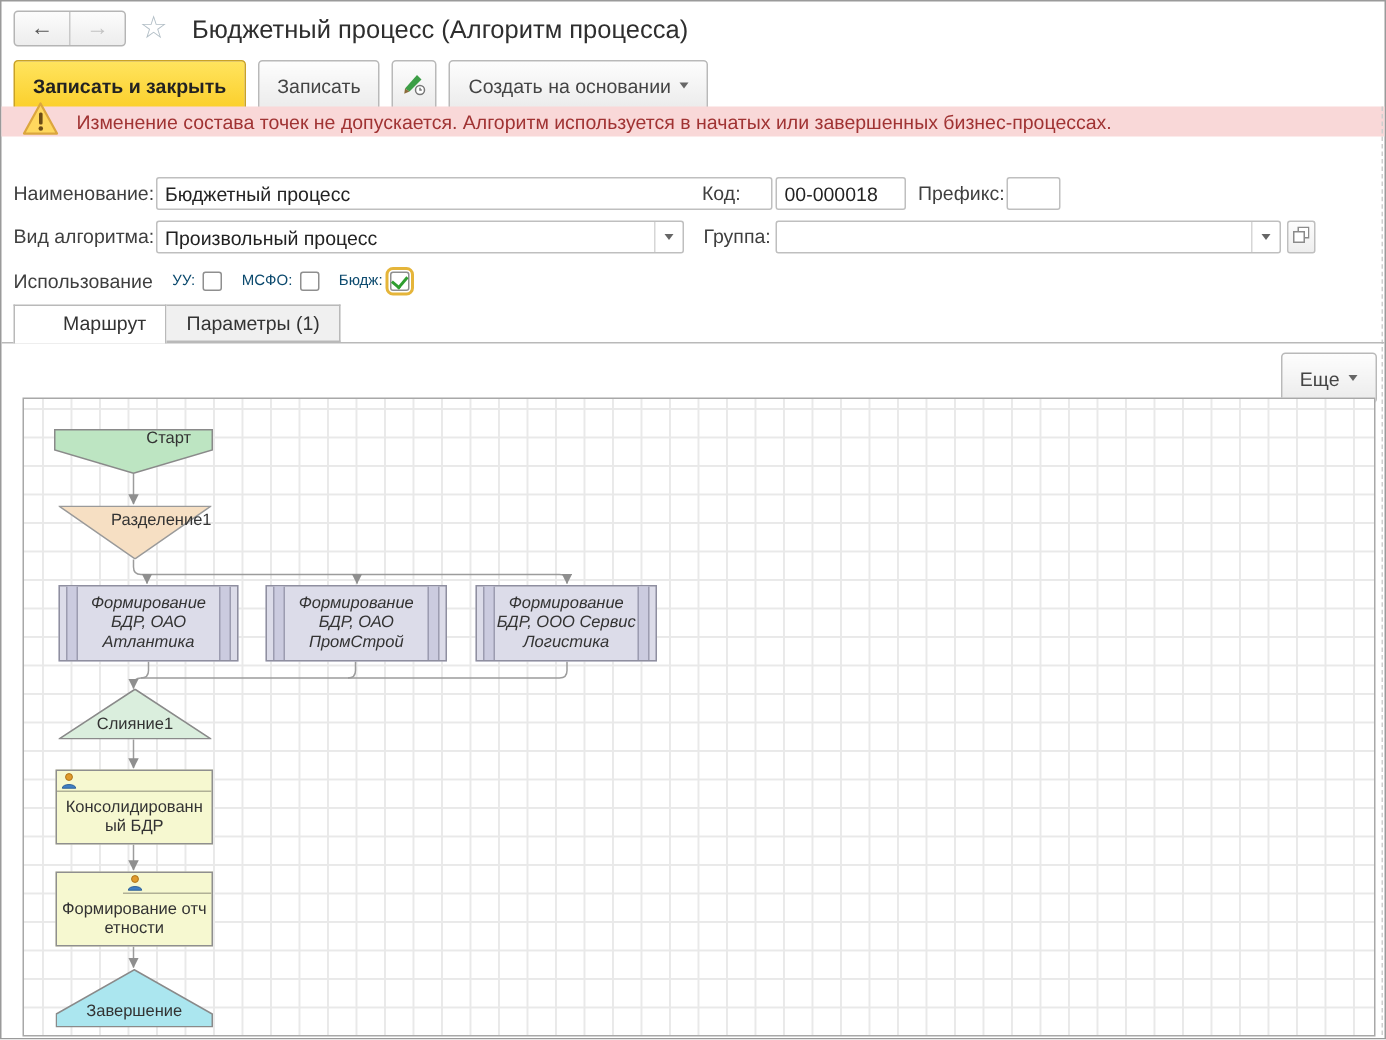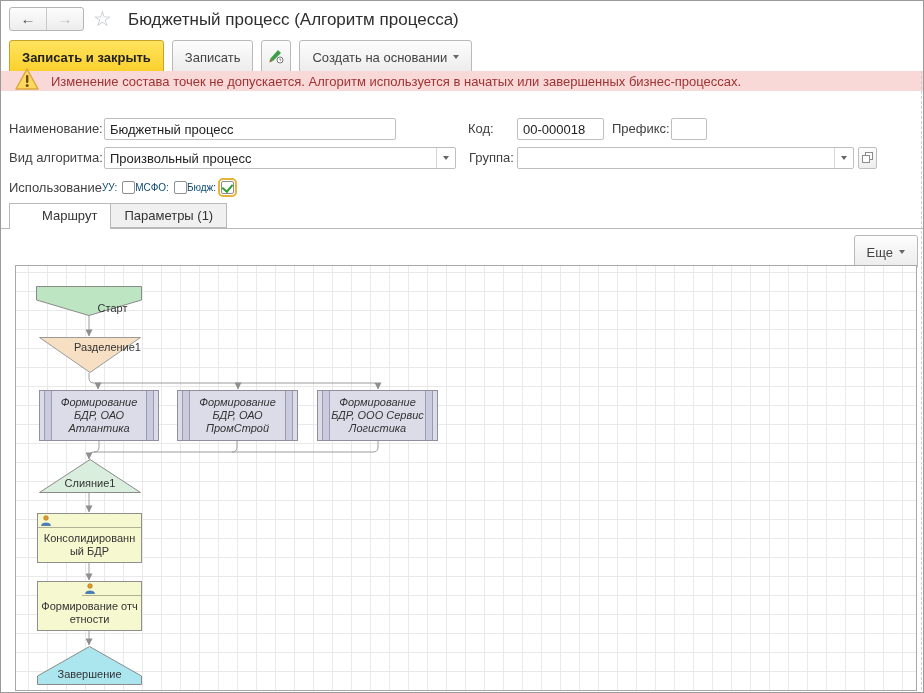--- a/index.html
+++ b/index.html
@@ -35,21 +35,21 @@
   .finput{position:absolute;height:22px;border:1px solid #bfbfbf;border-radius:2px;
     font-size:13px;color:#222;padding:0 5px;box-sizing:border-box;font-family:"Liberation Sans",sans-serif;background:#fff;}
   .combo{position:absolute;height:22px;border:1px solid #bfbfbf;border-radius:2px;background:#fff;
     box-sizing:border-box;display:flex;align-items:center;}
   .combo .val{flex:1;font-size:13px;color:#222;padding:0 5px;white-space:nowrap;overflow:hidden;}
   .combo .arrow-zone{width:18px;align-self:stretch;border-left:1px solid #d6d6d6;display:flex;align-items:center;justify-content:center;}
   .choose-btn{position:absolute;width:19px;height:22px;border:1px solid #bfbfbf;border-radius:2px;
     background:linear-gradient(#fdfdfd,#eee);box-sizing:border-box;display:flex;align-items:center;justify-content:center;}
 
   
-  .usage-row{position:absolute;left:8px;top:176px;height:20px;display:flex;align-items:center;}
+  .usage-row{position:absolute;left:8px;top:176px;height:20px;display:flex;align-items:center;gap:13px;}
   .usage-row .ulabel{font-size:13px;color:#3f3f3f;}
   .upair{display:flex;align-items:center;gap:5px;font-size:10px;color:#0c4a6e;}
   .cb{width:13px;height:13px;border:1px solid #8f8f8f;border-radius:2px;background:#fff;position:relative;box-sizing:border-box;}
   .cb.focus{outline:2px solid #e5b53a;outline-offset:1px;}
   .cb.checked::after{content:"";position:absolute;left:2px;top:0px;width:5px;height:8px;
     border-right:2px solid #2f9e2f;border-bottom:2px solid #2f9e2f;transform:rotate(40deg);}
 
   
   .tabs-line{position:absolute;left:0;right:0;top:227px;border-top:1px solid #b9b9b9;z-index:1;}
   .tabs-row{position:absolute;left:8px;top:202px;z-index:2;display:flex;}
@@ -124,21 +124,21 @@
       <svg width="24" height="22" viewBox="0 0 24 22">
         <polygon points="12,1 23,21 1,21" fill="#ffd85e" stroke="#dca63e" stroke-width="1.5" stroke-linejoin="round"></polygon>
         <rect x="11" y="7" width="2.4" height="8" rx="1" fill="#6b4b16"></rect>
         <circle cx="12.2" cy="17.6" r="1.5" fill="#6b4b16"></circle>
       </svg>
     </span>
     <span class="warning-text">Изменение состава точек не допускается. Алгоритм используется в начатых или завершенных бизнес-процессах.</span>
   </div>
 
   <div class="flabel" style="left:8px;top:117px;">Наименование:</div>
-  <input class="finput" style="left: 103px; top: 117px; width: 292px;" value="Бюджетный процесс">
+  <input class="finput" style="left: 103px; top: 117px; width: 411px;" value="Бюджетный процесс">
   <div class="flabel" style="left:467px;top:117px;">Код:</div>
   <input class="finput" style="left: 516px; top: 117px; width: 87px;" value="00-000018">
   <div class="flabel" style="left:611px;top:117px;">Префикс:</div>
   <input class="finput" style="left: 670px; top: 117px; width: 36px;" value="">
 
   <div class="flabel" style="left:8px;top:146px;">Вид алгоритма:</div>
   <div class="combo" style="left:103px;top:146px;width:352px;">
     <span class="val">Произвольный процесс</span>
     <span class="arrow-zone">
         <span class="caret"></span>
@@ -204,21 +204,21 @@
       <path d="M83,175 V181 Q83,186 78,186" stroke="#9c9c9c" fill="none"></path>
       <path d="M73,227 V246" stroke="#9c9c9c" fill="none" marker-end="url(#arrow)"></path>
       <path d="M73,297 V314" stroke="#9c9c9c" fill="none" marker-end="url(#arrow)"></path>
       <path d="M73,365 V379" stroke="#9c9c9c" fill="none" marker-end="url(#arrow)"></path>
     </svg>
 
     <div class="node" style="left:20px;top:20px;width:106px;height:30px;">
       <svg width="106" height="30" viewBox="0 0 106 30">
         <polygon points="0.5,0.5 105.5,0.5 105.5,14 53,29.5 0.5,14" fill="#bde5c2" stroke="#8a8a8a"></polygon>
       </svg>
-      <div class="node-label" style="top:16px;padding-left:47px;">Старт</div>
+      <div class="node-label" style="top:0;padding-left:47px;">Старт</div>
     </div>
 
     <div class="node" style="left:23px;top:71px;width:102px;height:36px;">
       <svg width="102" height="36" viewBox="0 0 102 36">
         <polygon points="0.5,0.5 101.5,0.5 51,35.5" fill="#f6dfc3" stroke="#9a9a9a"></polygon>
       </svg>
       <div class="node-label" style="top:4px;text-align:right;">Разделение1</div>
     </div>
 
     <div class="node task" style="left:23px;top:124px;width:120px;height:51px;">

